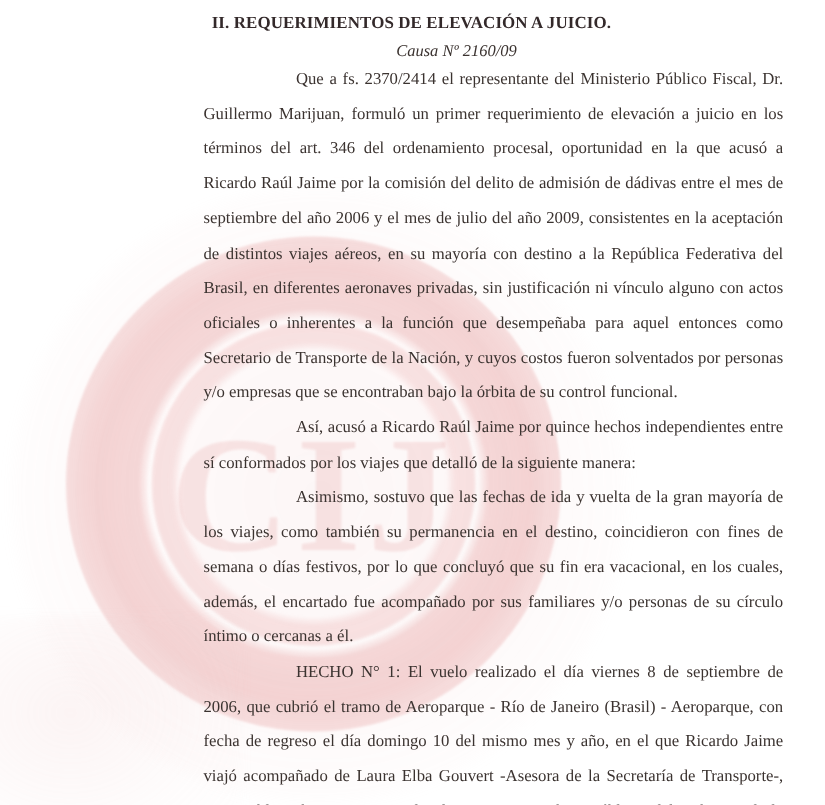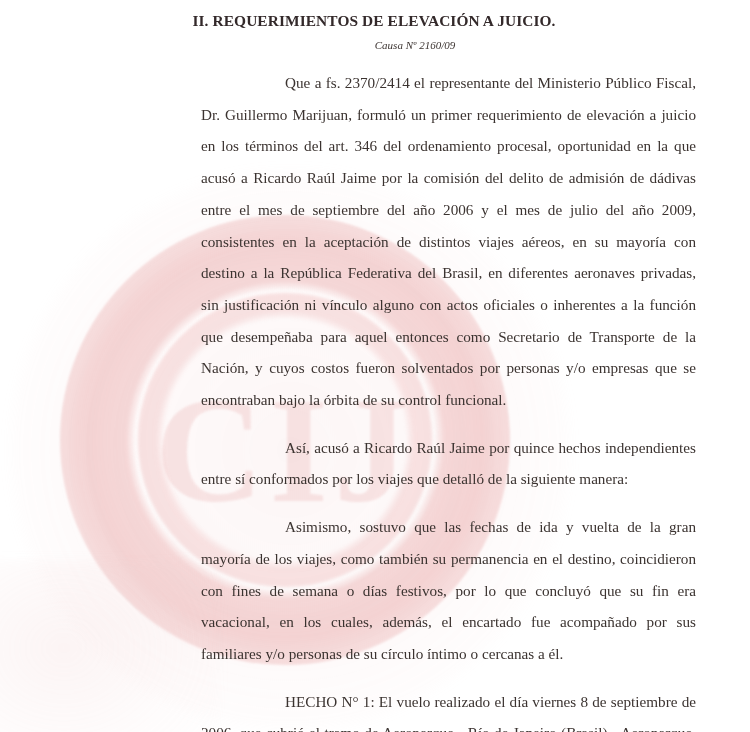--- a/index.html
+++ b/index.html
@@ -121,32 +121,32 @@
     text-align: center;
     font-size: 15.4px;
     font-weight: bold;
     letter-spacing: 0.1px;
     color: #33292a;
   }
 
   .doc-subheading {
     margin: 0;
     padding: 9px 0 0 80px;
-    font-size: 11px;
+    font-size: 15px;
     font-style: italic;
     color: #3b3330;
     text-align: center;
   }
 
   .body-block {
     padding: 0 38px 0 185px;
   }
 
   p.para {
-    margin: 16px;
+    margin: 0;
     text-align: justify;
     text-justify: inter-word;
     font-size: 15.2px;
     line-height: 31.7px;
     text-indent: 84px;
     color: #3b3330;
     hyphens: none;
   }
   p.para + p.para {
     margin-top: 0;

